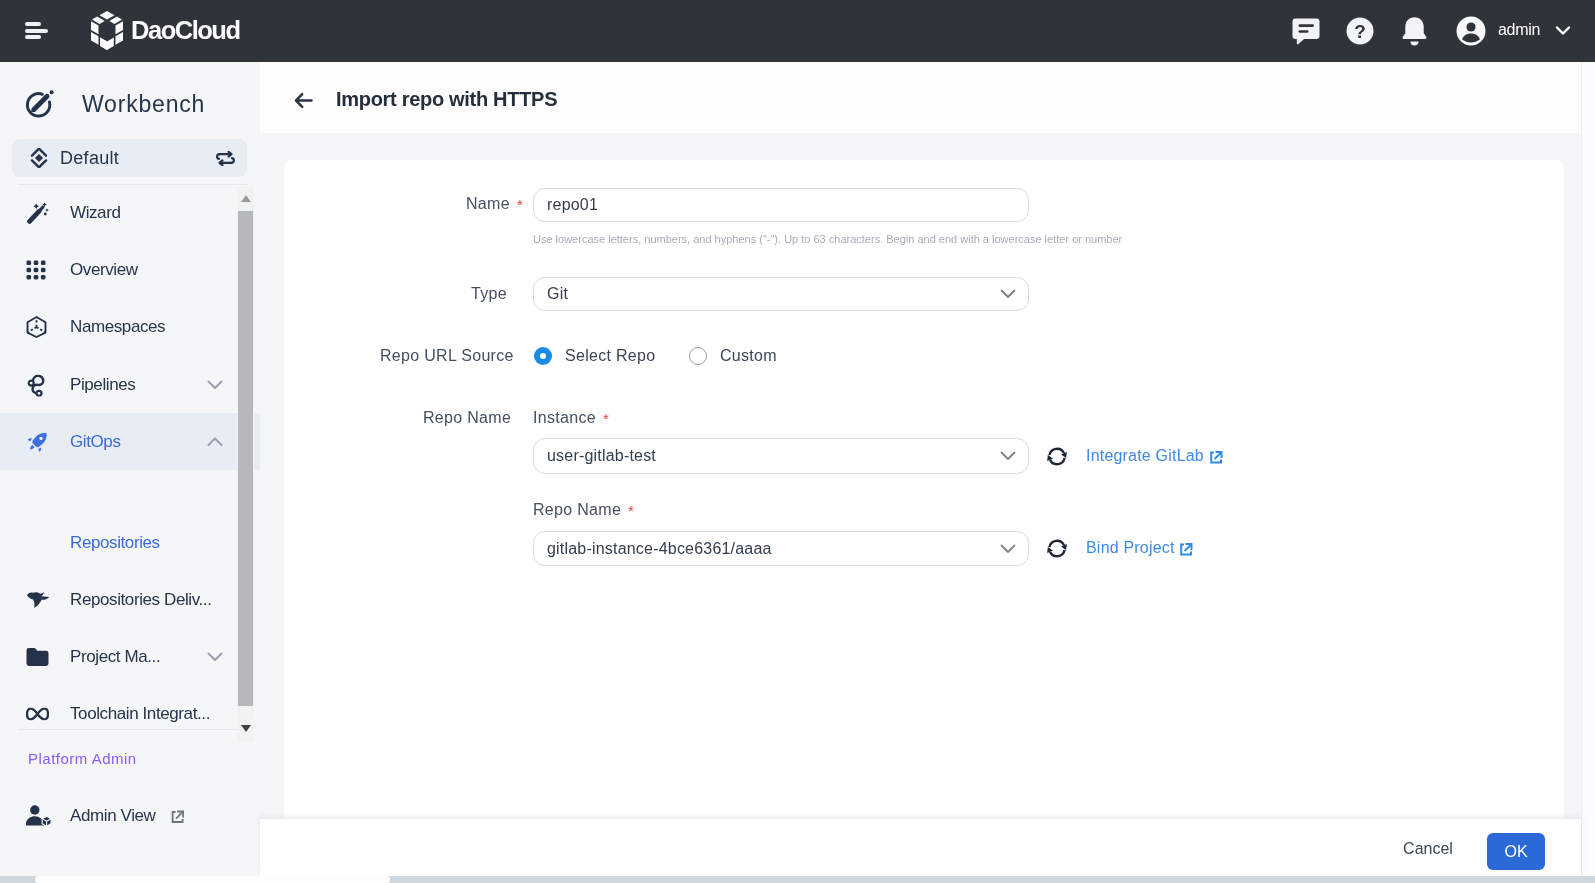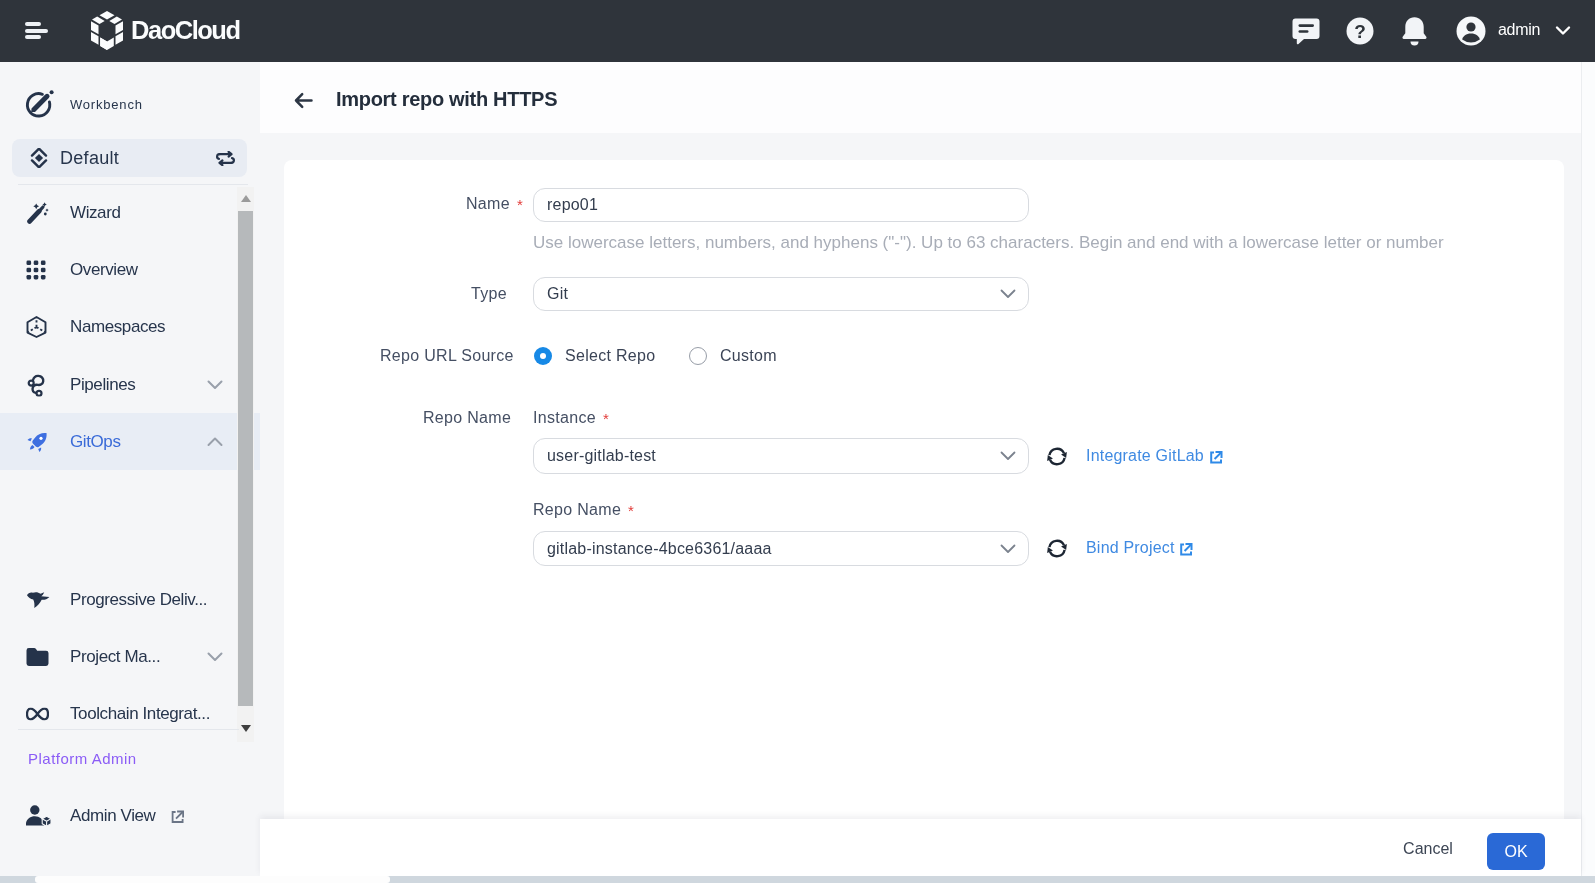--- a/index.html
+++ b/index.html
@@ -26,21 +26,21 @@
   #card { left:284px; top:160px; width:1280px; height:716px; background:#fff; border-radius:8px 8px 0 0; }
   #rightstrip { left:1581px; top:62px; width:14px; height:814px; background:#fbfcfd; border-left:1px solid #ebedf0; }
   #footer { left:260px; top:819px; width:1321px; height:57px; background:#fff; box-shadow:0 -3px 6px rgba(60,70,90,.08); }
   #hscroll { left:0; top:876px; width:1595px; height:7px; background:#cfd7de; }
   #hthumb { left:35px; top:876px; width:355px; height:7px; background:#fdfdfd; border-radius:3px; }
 
   .flabel { position:absolute; font-size:16px; letter-spacing:0.3px; color:#454f63; white-space:nowrap; }
   .req::after { content:"*"; color:#e23c39; font-size:15px; margin-left:7px; position:relative; top:1px; }
   .finput { position:absolute; left:533px; width:496px; height:34px; background:#fff; border:1px solid #d8dbe0; border-radius:12px; font-size:16px; letter-spacing:0.2px; color:#333d4e; line-height:32px; padding-left:13px; white-space:nowrap; }
   .chev { position:absolute; right:12px; top:50%; transform:translateY(-50%); }
-  .hint { position:absolute; left:533px; font-size:17px; color:#a8adb7; white-space:nowrap; }
+  .hint { position:absolute; left:533px; font-size:11px; color:#a8adb7; white-space:nowrap; }
   .linkb { position:absolute; font-size:16px; letter-spacing:0.2px; color:#3f8ae2; white-space:nowrap; }
 </style>
 </head>
 <body>
 
 <div id="nav" class="abs">
   <div id="burger" class="abs" style="left:25px; top:22px; width:23px; height:17px;">
     <span style="top:0; width:16px;"></span>
     <span style="top:6.5px; width:23px;"></span>
     <span style="top:13px; width:16px;"></span>
@@ -89,21 +89,21 @@
 </div>
 
 <div id="side" class="abs">
 
   <div class="sitem" style="top:22px;">
     <svg class="sico" style="left:24px;" width="32" height="32" viewBox="0 0 32 32">
       <path d="M25.4 13.9 A11.2 11.2 0 1 1 18.4 6.3" fill="none" stroke="#25334a" stroke-width="2.9" stroke-linecap="round"></path>
       <path d="M7.2 23.9 L7.5 20.4 L21.3 6.6 A2.45 2.45 0 0 1 24.8 10.1 L11.0 23.9 Z" fill="#25334a"></path>
       <circle cx="27.6" cy="4.2" r="2.0" fill="#25334a"></circle>
     </svg>
-    <div class="slbl" style="font-size:13px; font-weight:500; letter-spacing:0.8px;">Workbench</div>
+    <div class="slbl" style="font-size:23px; font-weight:500; letter-spacing:0.8px;margin-left:12px;">Workbench</div>
   </div>
 
   <div class="abs" style="left:12px; top:77px; width:235px; height:38px; background:#e8ecf3; border-radius:8px;">
     <svg class="sico" style="left:17px;" width="20" height="20" viewBox="0 0 20 20">
       <g fill="none" stroke="#25334a" stroke-width="2.4" stroke-linecap="round" stroke-linejoin="round">
         <path d="M3.0 7.6 L10.0 0.6 L17.0 7.6"></path>
         <path d="M3.0 12.4 L10.0 19.4 L17.0 12.4"></path>
       </g>
       <path fill="#25334a" d="M10.0 5.9 L14.1 10.0 L10.0 14.1 L5.9 10.0 Z"></path>
     </svg>
@@ -182,26 +182,29 @@
         <path d="M5.9 7.9 c-1.8 -0.3 -3.3 0.3 -4.4 1.7 l2.9 1.2 z"></path>
         <path d="M15.1 17.1 c0.3 1.8 -0.3 3.3 -1.7 4.4 l-1.2 -2.9 z"></path>
       </g>
     </svg>
     <div class="slbl blue">GitOps</div>
     <svg class="schev" width="16" height="10" viewBox="0 0 16 10">
         <path d="M1.5 8 L8 1.5 L14.5 8" fill="none" stroke="#99a0ab" stroke-width="2" stroke-linecap="round" stroke-linejoin="round"></path>
       </svg>
   </div>
 
+  <div class="sitem" style="top:461px;">
+      <div class="slbl blue" style="font-weight:400;">Repositories</div>
+    </div>
 
   <div class="sitem" style="top:518px;">
     <svg class="sico" width="24" height="17" viewBox="0 0 24 17">
       <path fill="#25334a" d="M1.0 3.8 C2.2 1.5 4.6 0.5 6.8 1.3 C9.6 0.2 12.4 0.7 14.6 2.3 L18.2 0.7 C17.4 2.6 16.5 3.9 15.3 4.7 L23.4 5.4 C21.2 7.6 18.6 8.6 15.7 8.3 C14.2 11.4 11.7 14.2 8.3 16.5 C8.7 13.1 8.4 10.3 7.2 8.1 C4.5 7.5 2.4 6.1 1.0 3.8 Z"></path>
     </svg>
-    <div class="slbl">Progressive Deliv...</div>
+    <div class="slbl">Repositories Deliv...</div>
   </div>
 
   <div class="sitem" style="top:575px;">
     <svg class="sico" width="23" height="19" viewBox="0 0 23 19">
       <path fill="#25334a" d="M0.5 3 a2.4 2.4 0 0 1 2.4 -2.4 h5.2 a2.4 2.4 0 0 1 1.9 0.95 l1.2 1.6 h8.9 a2.4 2.4 0 0 1 2.4 2.4 v10.5 a2.4 2.4 0 0 1 -2.4 2.4 H2.9 a2.4 2.4 0 0 1 -2.4 -2.4 z"></path>
     </svg>
     <div class="slbl">Project Ma...</div>
     <svg class="schev" width="16" height="10" viewBox="0 0 16 10">
         <path d="M1.5 1.5 L8 8 L14.5 1.5" fill="none" stroke="#99a0ab" stroke-width="2" stroke-linecap="round" stroke-linejoin="round"></path>
       </svg>

